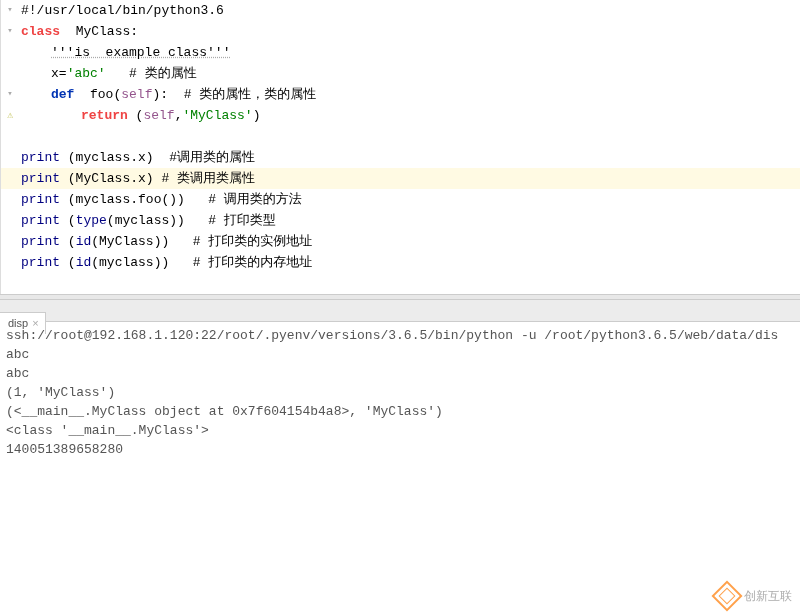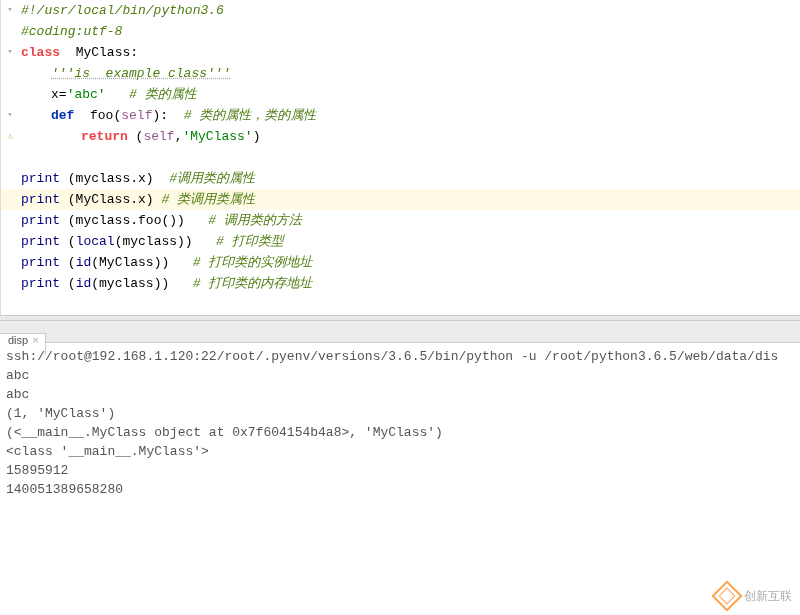--- a/index.html
+++ b/index.html
@@ -35,21 +35,21 @@
   justify-content: center;
   color: #ccc;
   font-size: 10px;
 }
 .code-content {
   padding-left: 4px;
   flex: 1;
 }
 .indent-1 { padding-left: 34px; }
 .indent-2 { padding-left: 64px; }
-.c-comment { color: #4d7c0f; font-style: italic; }
+.c-comment { color: #000000; }
 .c-kw { color: #ef4444; font-weight: bold; }
 .c-def { color: #0033b3; font-weight: bold; }
 .c-class { color: #000; }
 .c-self { color: #94558d; font-family: Liberation Mono, monospace; }
 .c-str { color: #008000; }
 .c-builtin { color: #000080; }
 .c-num { color: #0000ff; }
 .docstring-underline { text-decoration: underline; text-decoration-style: dotted; text-decoration-color: #aaa; }
 
 .panel-divider {
@@ -64,21 +64,21 @@
   border-bottom: 1px solid #ccc;
   display: flex;
   align-items: center;
 }
 .tab {
   background: #fff;
   border-right: 1px solid #ccc;
   border-top: 1px solid #ccc;
   height: 22px;
   display: flex;
-  align-items: flex-start;
+  align-items: center;
   padding: 0 6px 0 8px;
   font-family: Arial, sans-serif;
   font-size: 11px;
   color: #555;
   gap: 4px;
   margin-top: 24px;
 }
 .tab-close {
   color: #aaa;
   font-size: 11px;
@@ -126,31 +126,30 @@
 .warn-icon {
   color: #c9c96b;
   font-size: 10px;
 }
 </style>
 </head>
 <body>
 
 <div class="editor" id="editor-body">
     <div class="code-line"><div class="gutter"><span class="collapse-icon">▾</span></div><div class="code-content"><span class="c-comment">#!/usr/local/bin/python3.6</span></div></div>
-    <div class="code-line"><div class="gutter"></div><div class="code-content"><span class="c-comment">#coding:utf-8</span></div></div>
     <div class="code-line"><div class="gutter"><span class="collapse-icon">▾</span></div><div class="code-content"><span class="c-kw">class</span><span>  </span><span class="c-class">MyClass</span><span>:</span></div></div>
     <div class="code-line"><div class="gutter"></div><div class="code-content indent-1"><span class="c-comment docstring-underline">'''is  example class'''</span></div></div>
     <div class="code-line"><div class="gutter"></div><div class="code-content indent-1"><span>x</span><span>=</span><span class="c-str">'abc'</span><span>   </span><span class="c-comment"># 类的属性</span></div></div>
     <div class="code-line"><div class="gutter"><span class="collapse-icon">▾</span></div><div class="code-content indent-1"><span class="c-def">def</span><span>  </span><span class="c-class">foo</span><span>(</span><span class="c-self">self</span><span>):</span><span>  </span><span class="c-comment"># 类的属性，类的属性</span></div></div>
     <div class="code-line"><div class="gutter"><span class="warn-icon">⚠</span></div><div class="code-content indent-2"><span class="c-kw">return</span><span> (</span><span class="c-self">self</span><span>,</span><span class="c-str">'MyClass'</span><span>)</span></div></div>
     <div class="code-line"><div class="gutter"></div><div class="code-content">&nbsp;</div></div>
     <div class="code-line"><div class="gutter"></div><div class="code-content"><span class="c-builtin">print</span><span> (myclass.x)</span><span>  </span><span class="c-comment">#调用类的属性</span></div></div>
     <div class="code-line highlighted"><div class="gutter"></div><div class="code-content"><span class="c-builtin">print</span><span> (MyClass.x)</span><span> </span><span class="c-comment"># 类调用类属性</span></div></div>
     <div class="code-line"><div class="gutter"></div><div class="code-content"><span class="c-builtin">print</span><span> (myclass.foo())</span><span>   </span><span class="c-comment"># 调用类的方法</span></div></div>
-    <div class="code-line"><div class="gutter"></div><div class="code-content"><span class="c-builtin">print</span><span> (</span><span class="c-builtin">local</span><span>(myclass))</span><span>   </span><span class="c-comment"># 打印类型</span></div></div>
+    <div class="code-line"><div class="gutter"></div><div class="code-content"><span class="c-builtin">print</span><span> (</span><span class="c-builtin">type</span><span>(myclass))</span><span>   </span><span class="c-comment"># 打印类型</span></div></div>
     <div class="code-line"><div class="gutter"></div><div class="code-content"><span class="c-builtin">print</span><span> (</span><span class="c-builtin">id</span><span>(MyClass))</span><span>   </span><span class="c-comment"># 打印类的实例地址</span></div></div>
     <div class="code-line"><div class="gutter"></div><div class="code-content"><span class="c-builtin">print</span><span> (</span><span class="c-builtin">id</span><span>(myclass))</span><span>   </span><span class="c-comment"># 打印类的内存地址</span></div></div>
     <div class="code-line"><div class="gutter"></div><div class="code-content">&nbsp;</div></div>
   </div>
 
 <div class="panel-divider"></div>
 
 <div class="tab-bar">
   <div class="tab">
     <span>disp</span>
@@ -158,20 +157,19 @@
   </div>
 </div>
 
 <div class="console" id="console-body">
     <div class="console-line console-link">ssh://root@192.168.1.120:22/root/.pyenv/versions/3.6.5/bin/python -u /root/python3.6.5/web/data/dis</div>
     <div class="console-line">abc</div>
     <div class="console-line">abc</div>
     <div class="console-line">(1, 'MyClass')</div>
     <div class="console-line">(&lt;__main__.MyClass object at 0x7f604154b4a8&gt;, 'MyClass')</div>
     <div class="console-line">&lt;class '__main__.MyClass'&gt;</div>
-    <div class="console-line">15895912</div>
     <div class="console-line">140051389658280</div>
   </div>
 
 <div class="watermark">
   <div class="watermark-logo"></div>
   <span>创新互联</span>
 </div>
 
 </body></html>

